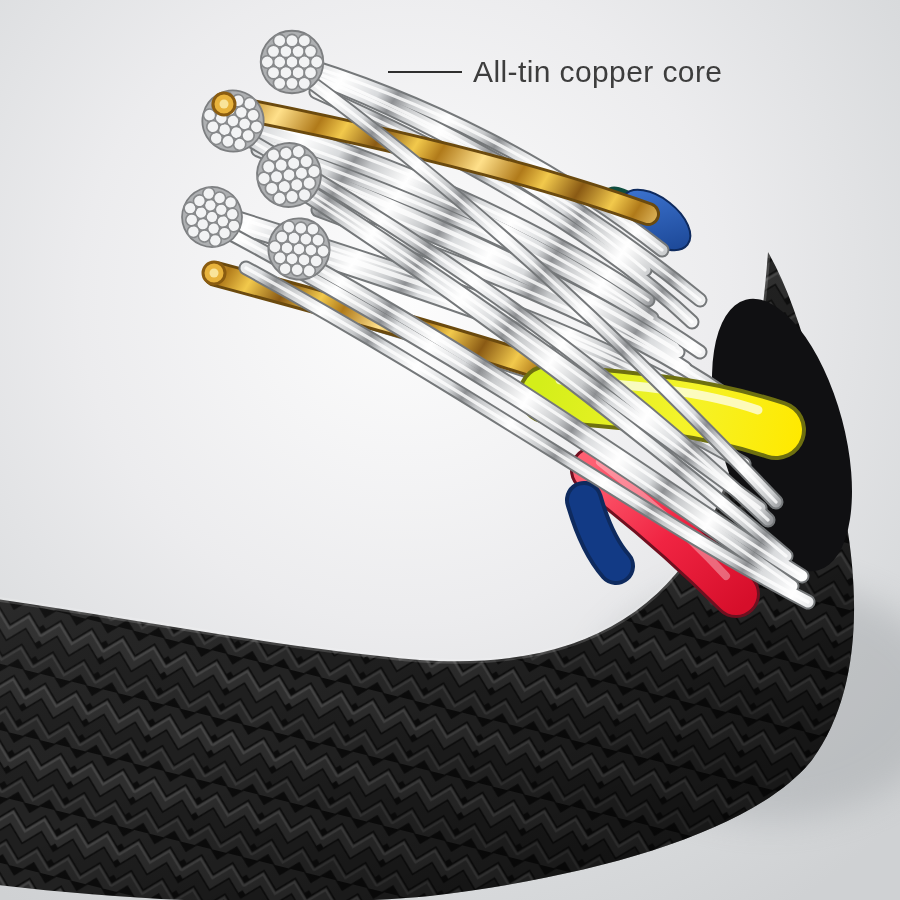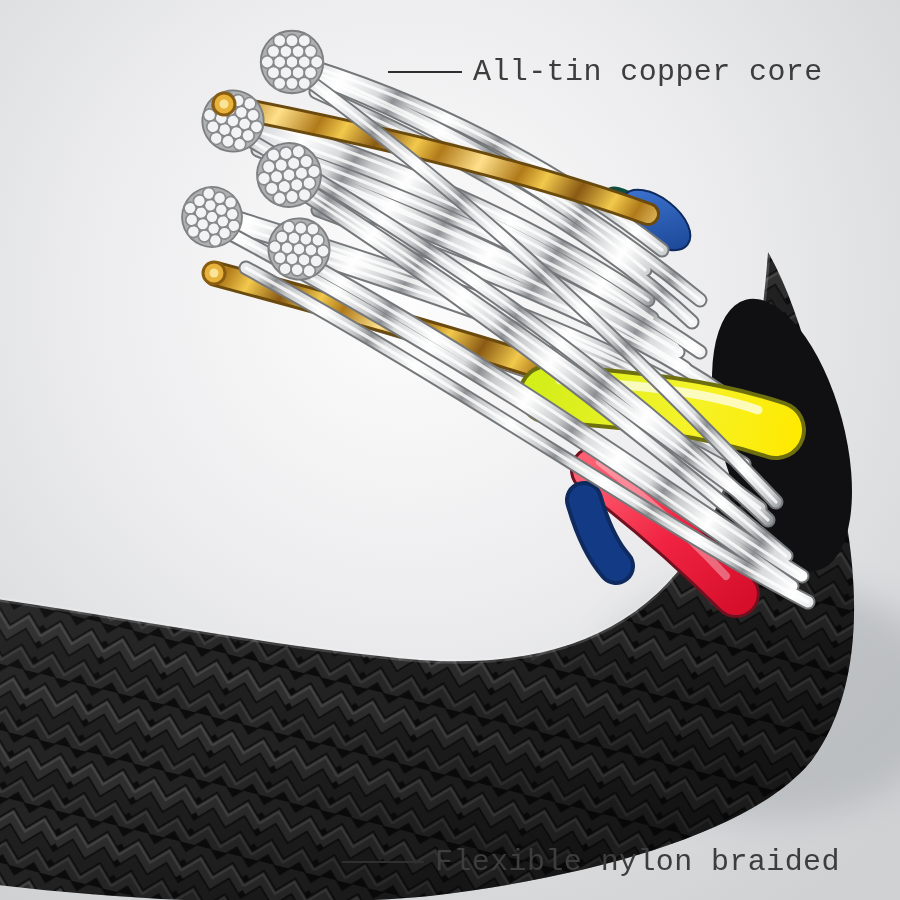--- a/index.html
+++ b/index.html
@@ -1,18 +1,18 @@
 <!DOCTYPE html>
 <html><head>
 <meta charset="utf-8">
 <style>
   html,body{margin:0;padding:0;background:#e9ebed;}
   .stage{
     position:relative;width:900px;height:900px;overflow:hidden;
-    font-family:Liberation Mono, monospace;
+    font-family:Liberation Sans, sans-serif;
     text-align:center;
   }
   .stage svg{position:absolute;left:0;top:0;}
   .callout{position:absolute;display:flex;align-items:center;gap:11px;}
   .leader{display:block;height:2px;background:#2f2f2f;}
   .callout-top{left:388px;top:54px;}
   .callout-top .leader{width:74px;}
   .callout-bottom{left:342px;top:844px;}
   .callout-bottom .leader{width:82px;}
   .callout .label{
@@ -210,18 +210,14 @@
     <use href="#goldTip" transform="translate(224,104)"></use>
     <use href="#goldTip" transform="translate(214,273)"></use>
   </g>
 </svg>
 
 <div class="callout callout-top">
   <span class="leader"></span>
   <span class="label">All-tin copper core</span>
 </div>
 
-<div class="callout callout-bottom">
-  <span class="leader"></span>
-  <span class="label">Flexible nylon braided</span>
+
 </div>
 
-</div>
-
 </body></html>

